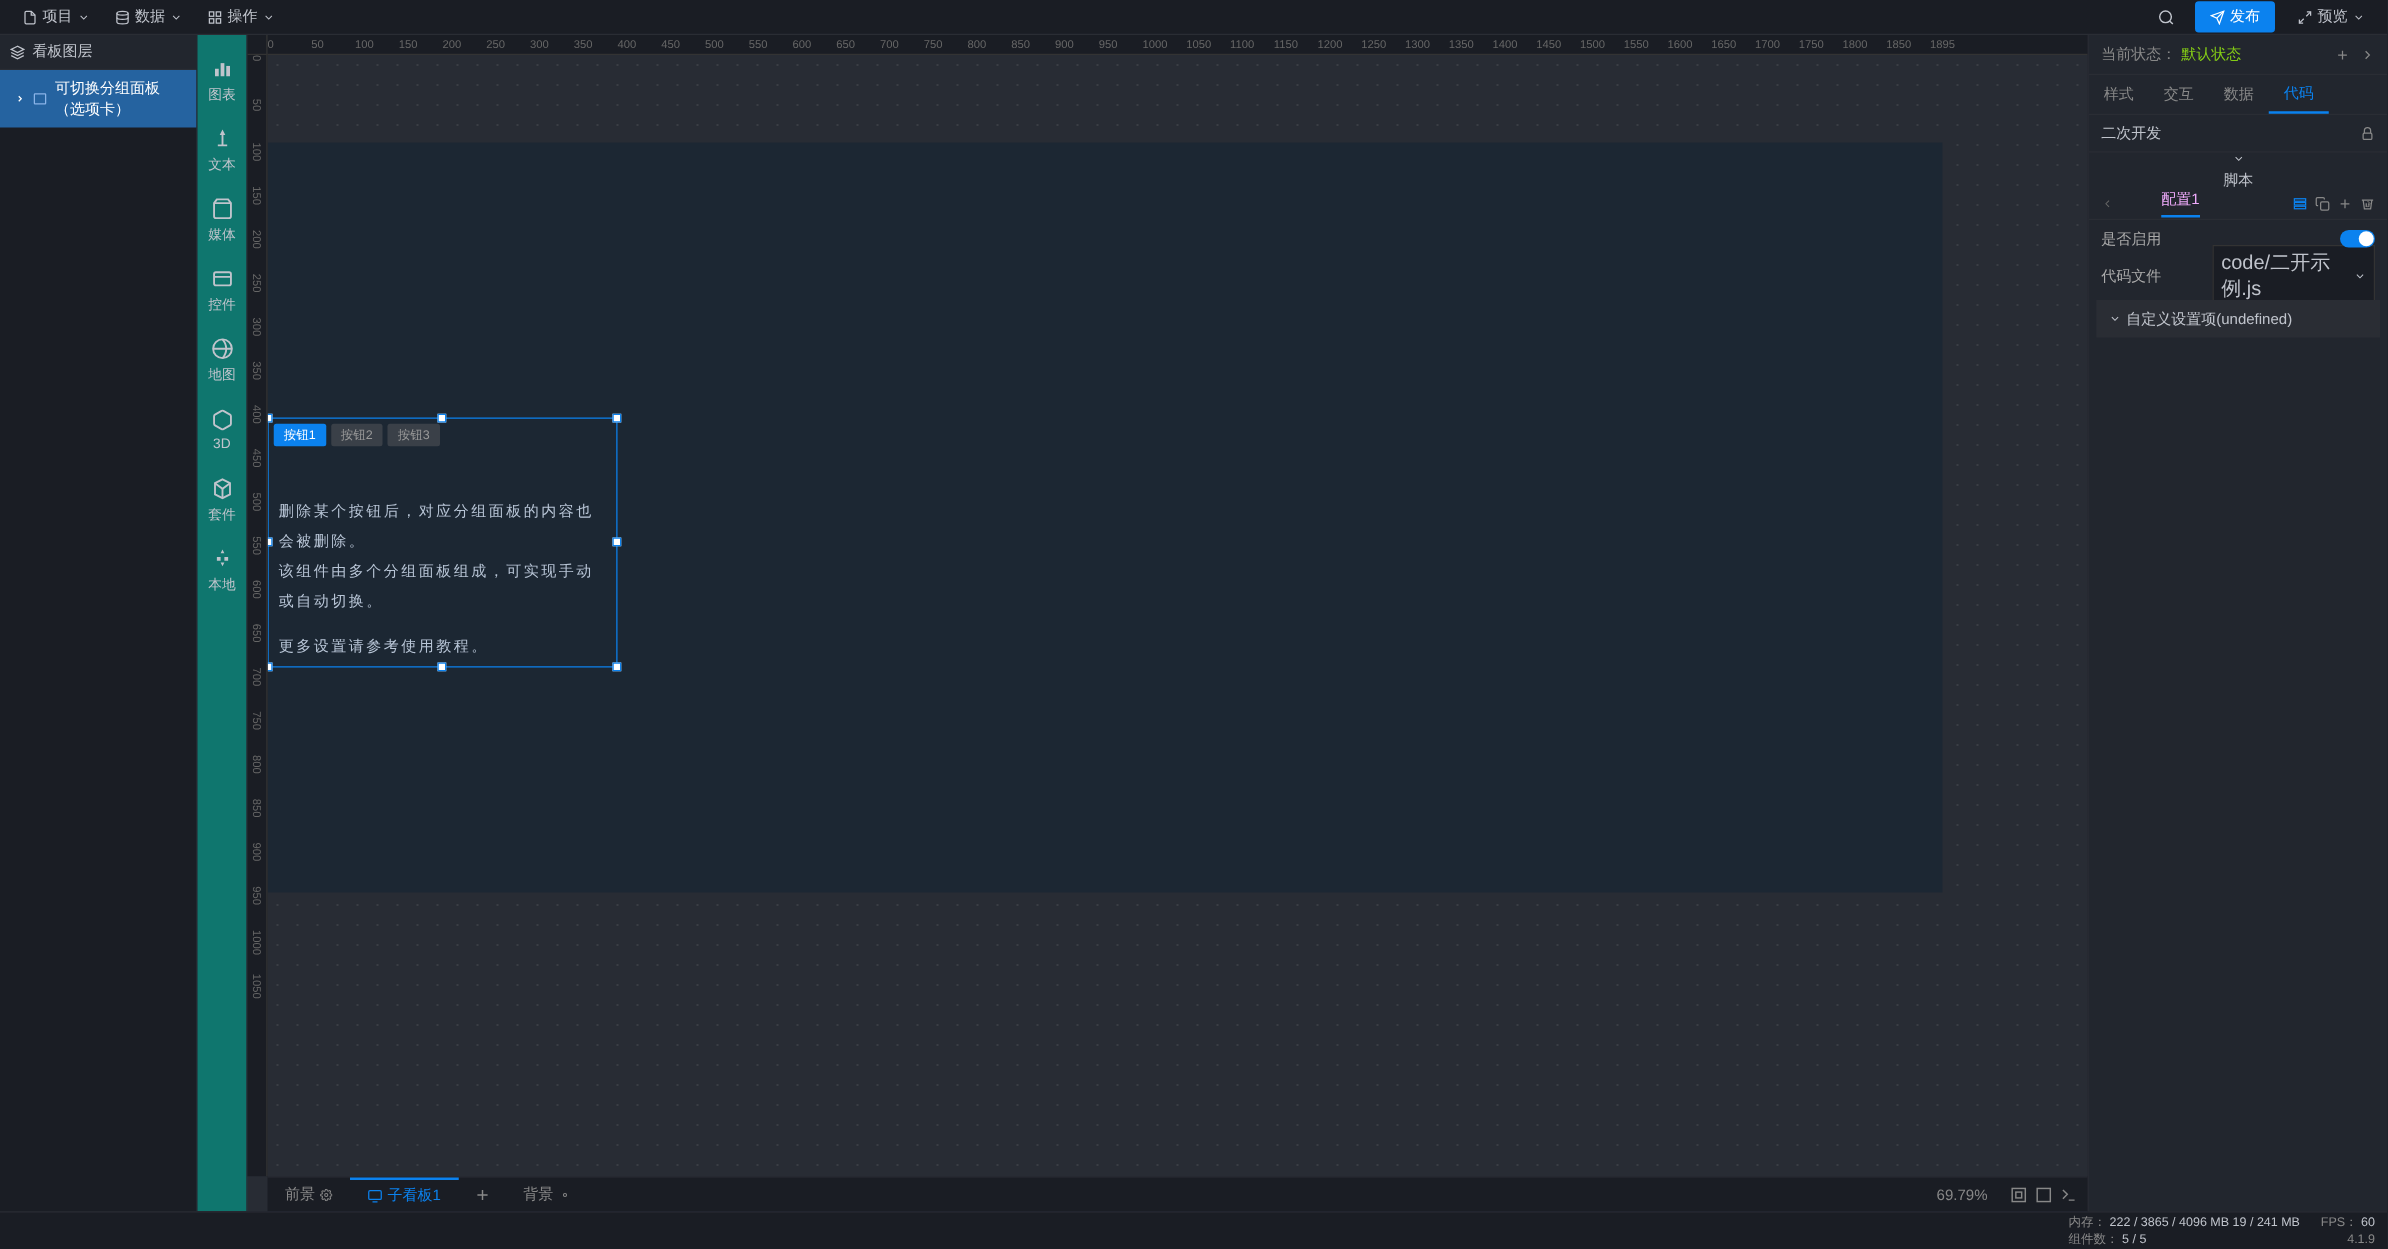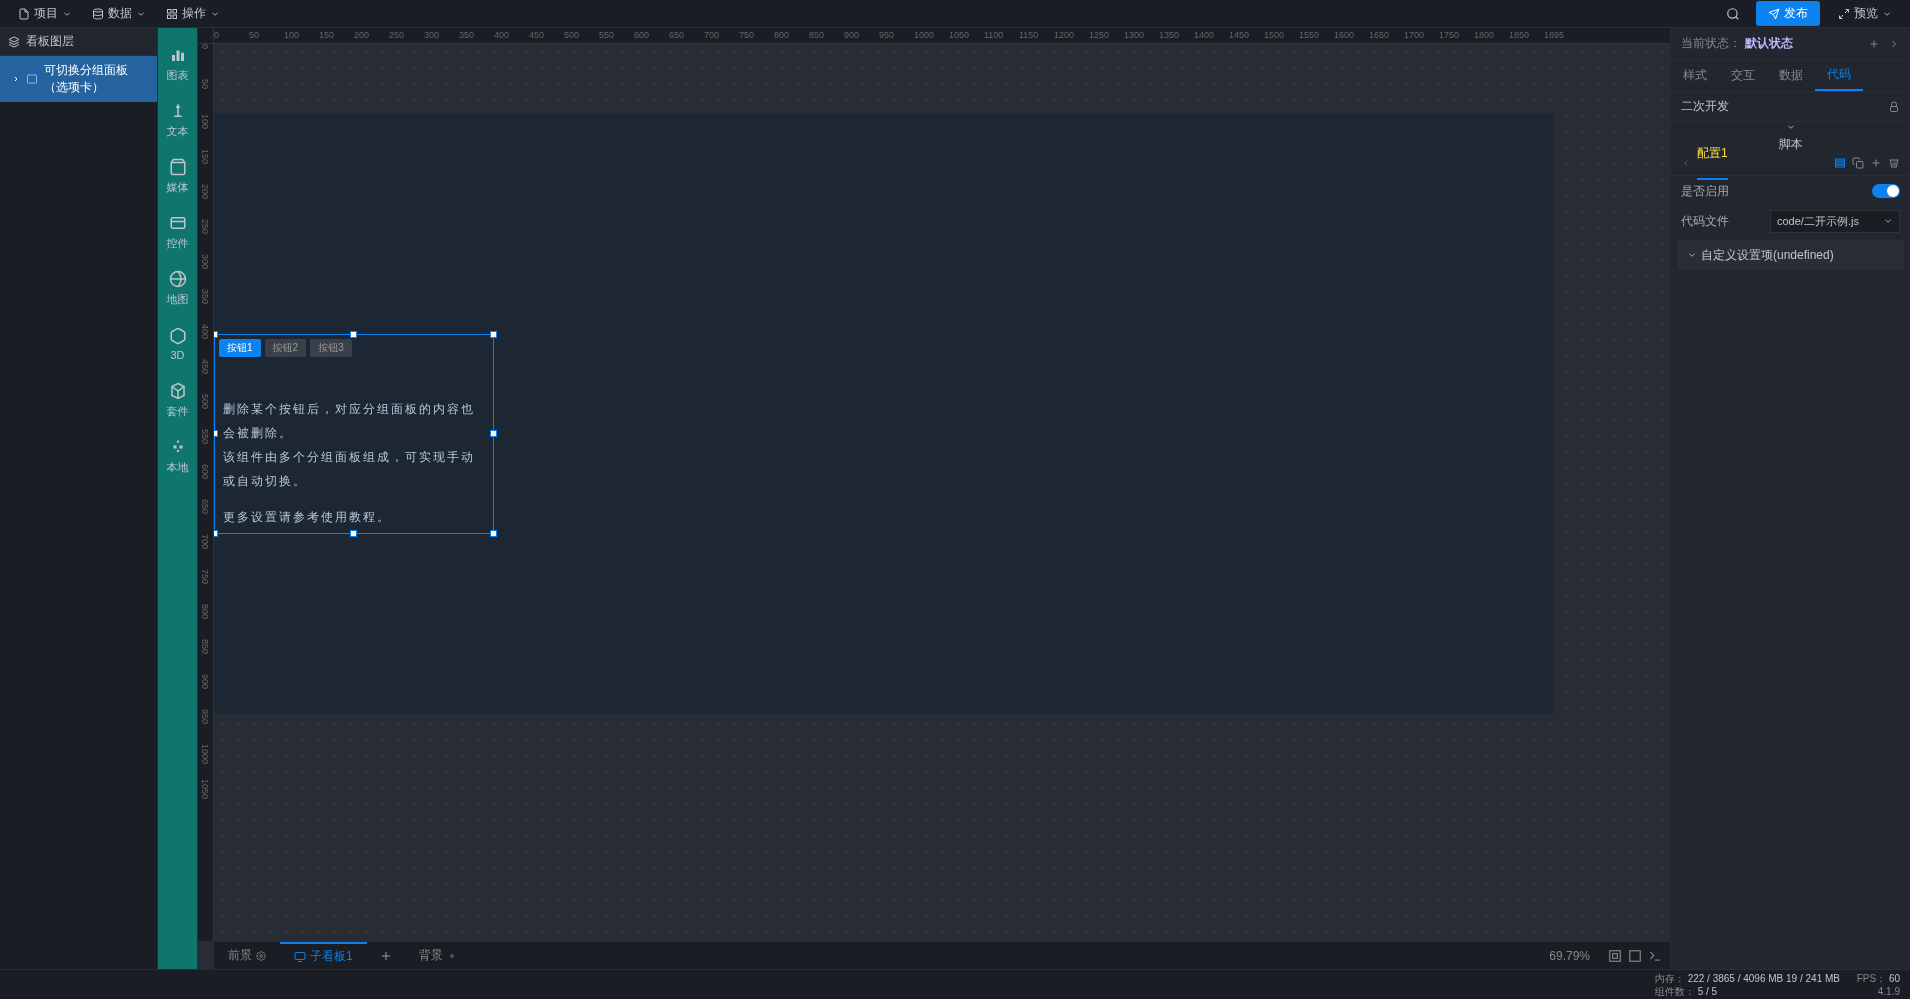--- a/index.html
+++ b/index.html
@@ -272,21 +272,21 @@
 }
 .state-row {
   height: 32px;
   display: flex;
   align-items: center;
   padding: 0 10px;
   border-bottom: 1px solid #2a2d34;
   gap: 4px;
 }
 .state-label { color: #888; }
-.state-value { color: #c4b5fd; font-weight: bold; }
+.state-value { color: #84cc16; }
 .state-actions { margin-left: auto; display: flex; gap: 8px; color: #888; }
 .prop-tabs {
   height: 32px;
   display: flex;
   border-bottom: 1px solid #2a2d34;
 }
 .prop-tab {
   flex: 0 0 auto;
   padding: 0 12px;
   display: flex;
@@ -317,21 +317,21 @@
 .script-actions { margin-left: auto; display: flex; gap: 6px; color: #888; }
 .script-actions .act-icon.active { color: #0b82ef; }
 .config-row {
   height: 26px;
   display: flex;
   align-items: center;
   padding: 0 10px;
   border-bottom: 1px solid #2a2d34;
   gap: 6px;
 }
-.config-label { color: #fde047; border-bottom: 2px solid #0b82ef; padding-bottom: 16px; }
+.config-label { color: #f0abfc; border-bottom: 2px solid #0b82ef; padding-bottom: 4px; margin-left: 32px; }
 .config-nav { color: #666; }
 .config-nav.right { margin-left: auto; }
 .prop-row {
   height: 30px;
   display: flex;
   align-items: center;
   padding: 0 10px;
   gap: 8px;
 }
 .prop-name { color: #aaa; width: 64px; }
@@ -348,21 +348,21 @@
   right: 1px; top: 1px;
   width: 12px; height: 12px;
   background: #fff;
   border-radius: 50%;
 }
 .select-box {
   flex: 1;
   background: #1a1d24;
   border: 1px solid #333;
   padding: 3px 6px;
-  font-size: 11px;
+  font-size: 16px;
   color: #c0c4cc;
   display: flex;
   align-items: center;
   justify-content: space-between;
   margin-left: auto;
   max-width: 130px;
 }
 .collapse-row {
   height: 30px;
   display: flex;

